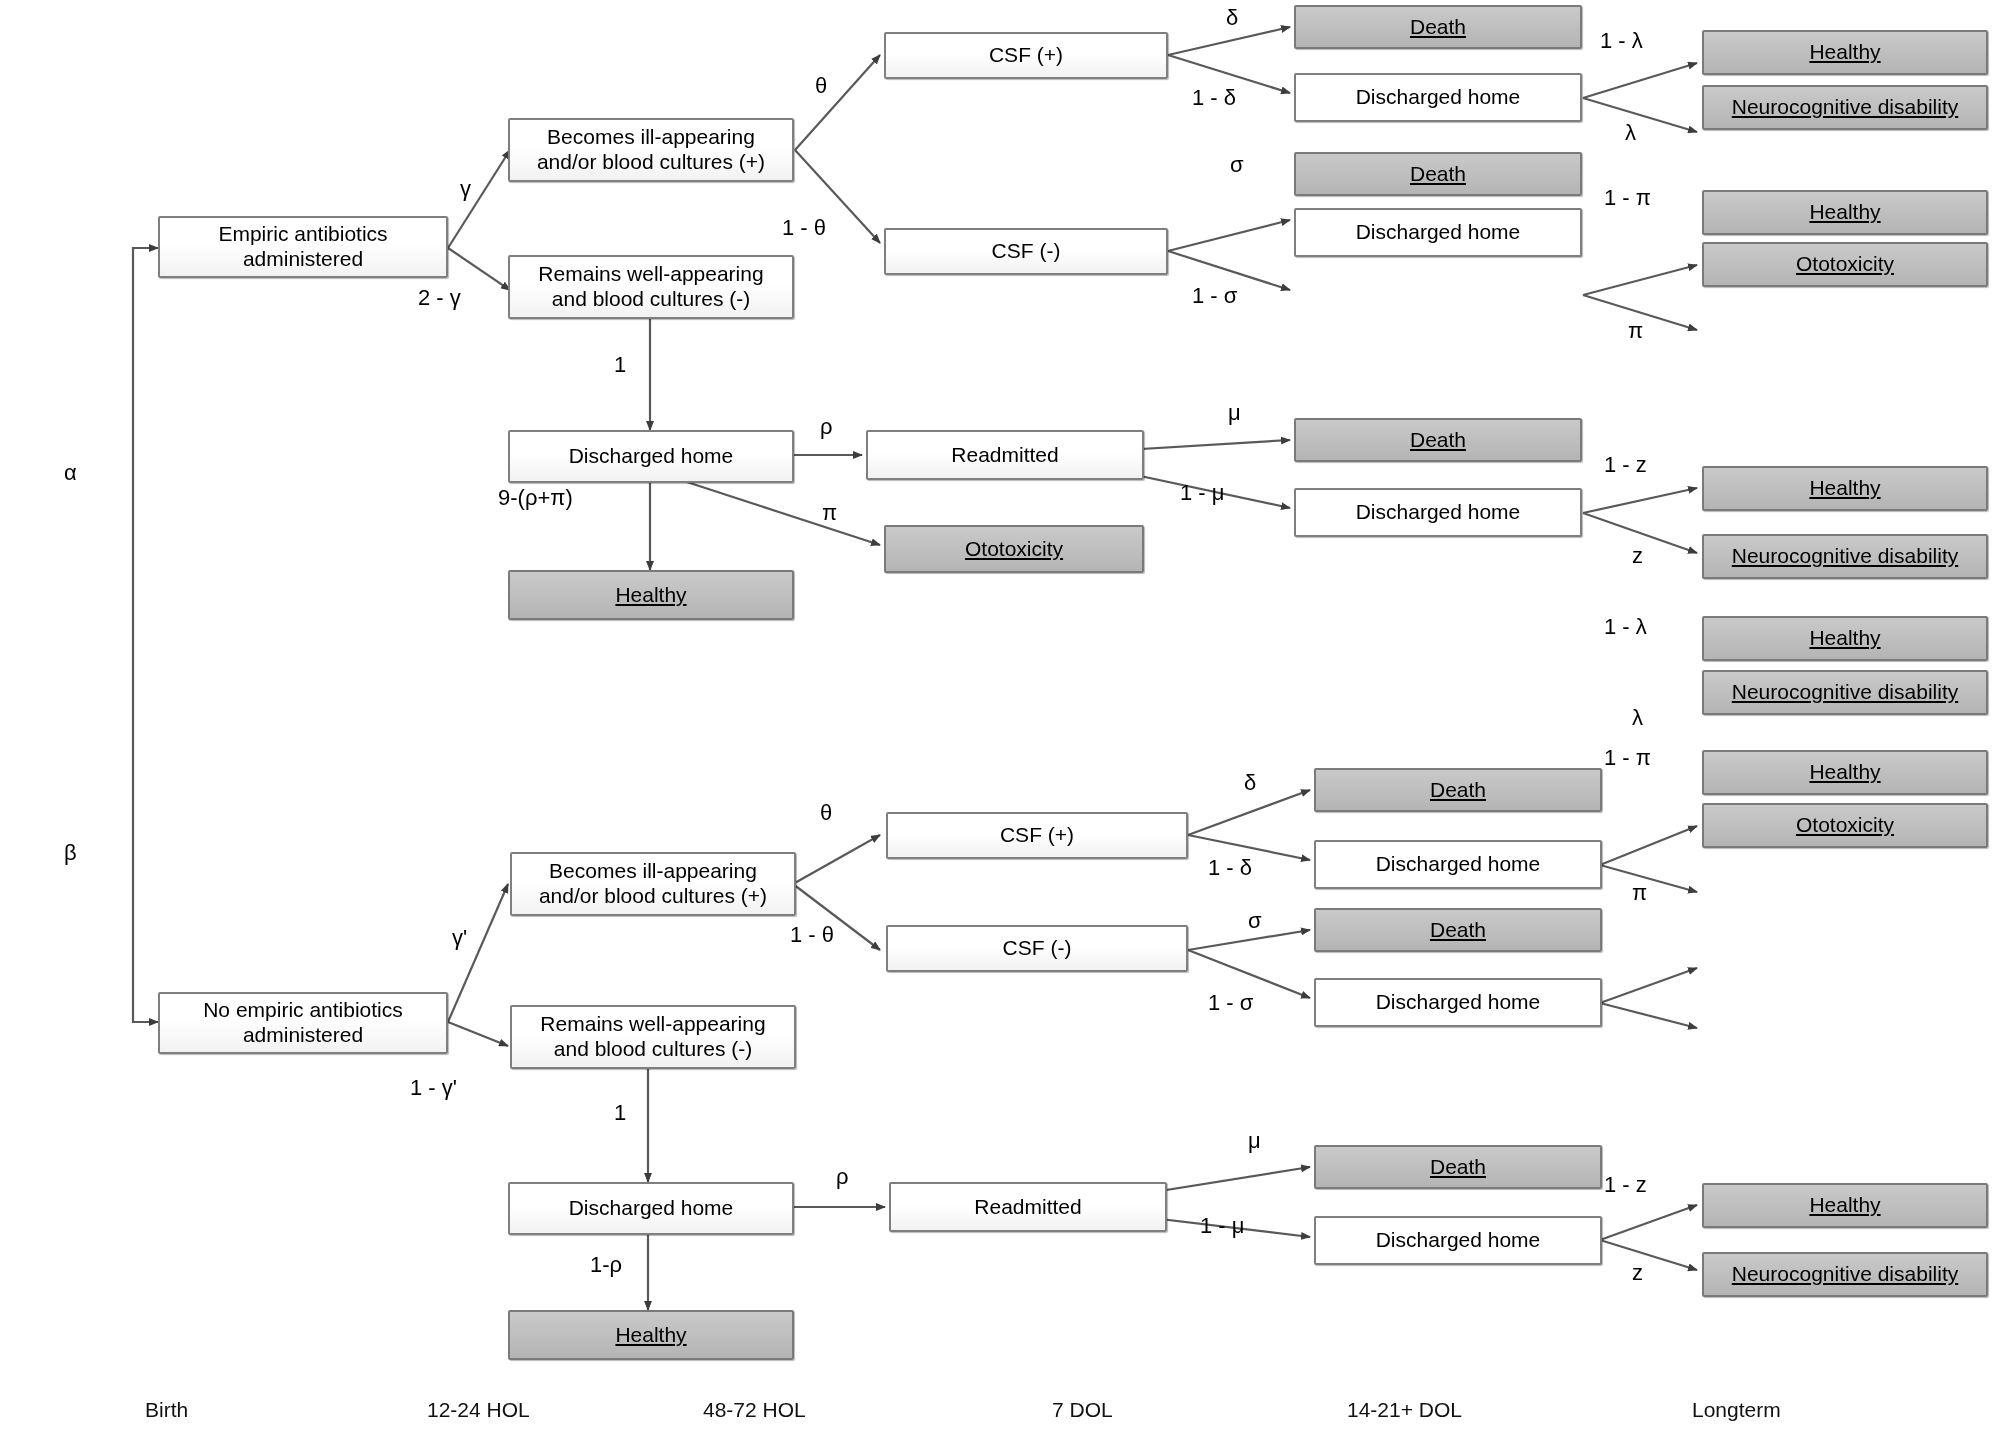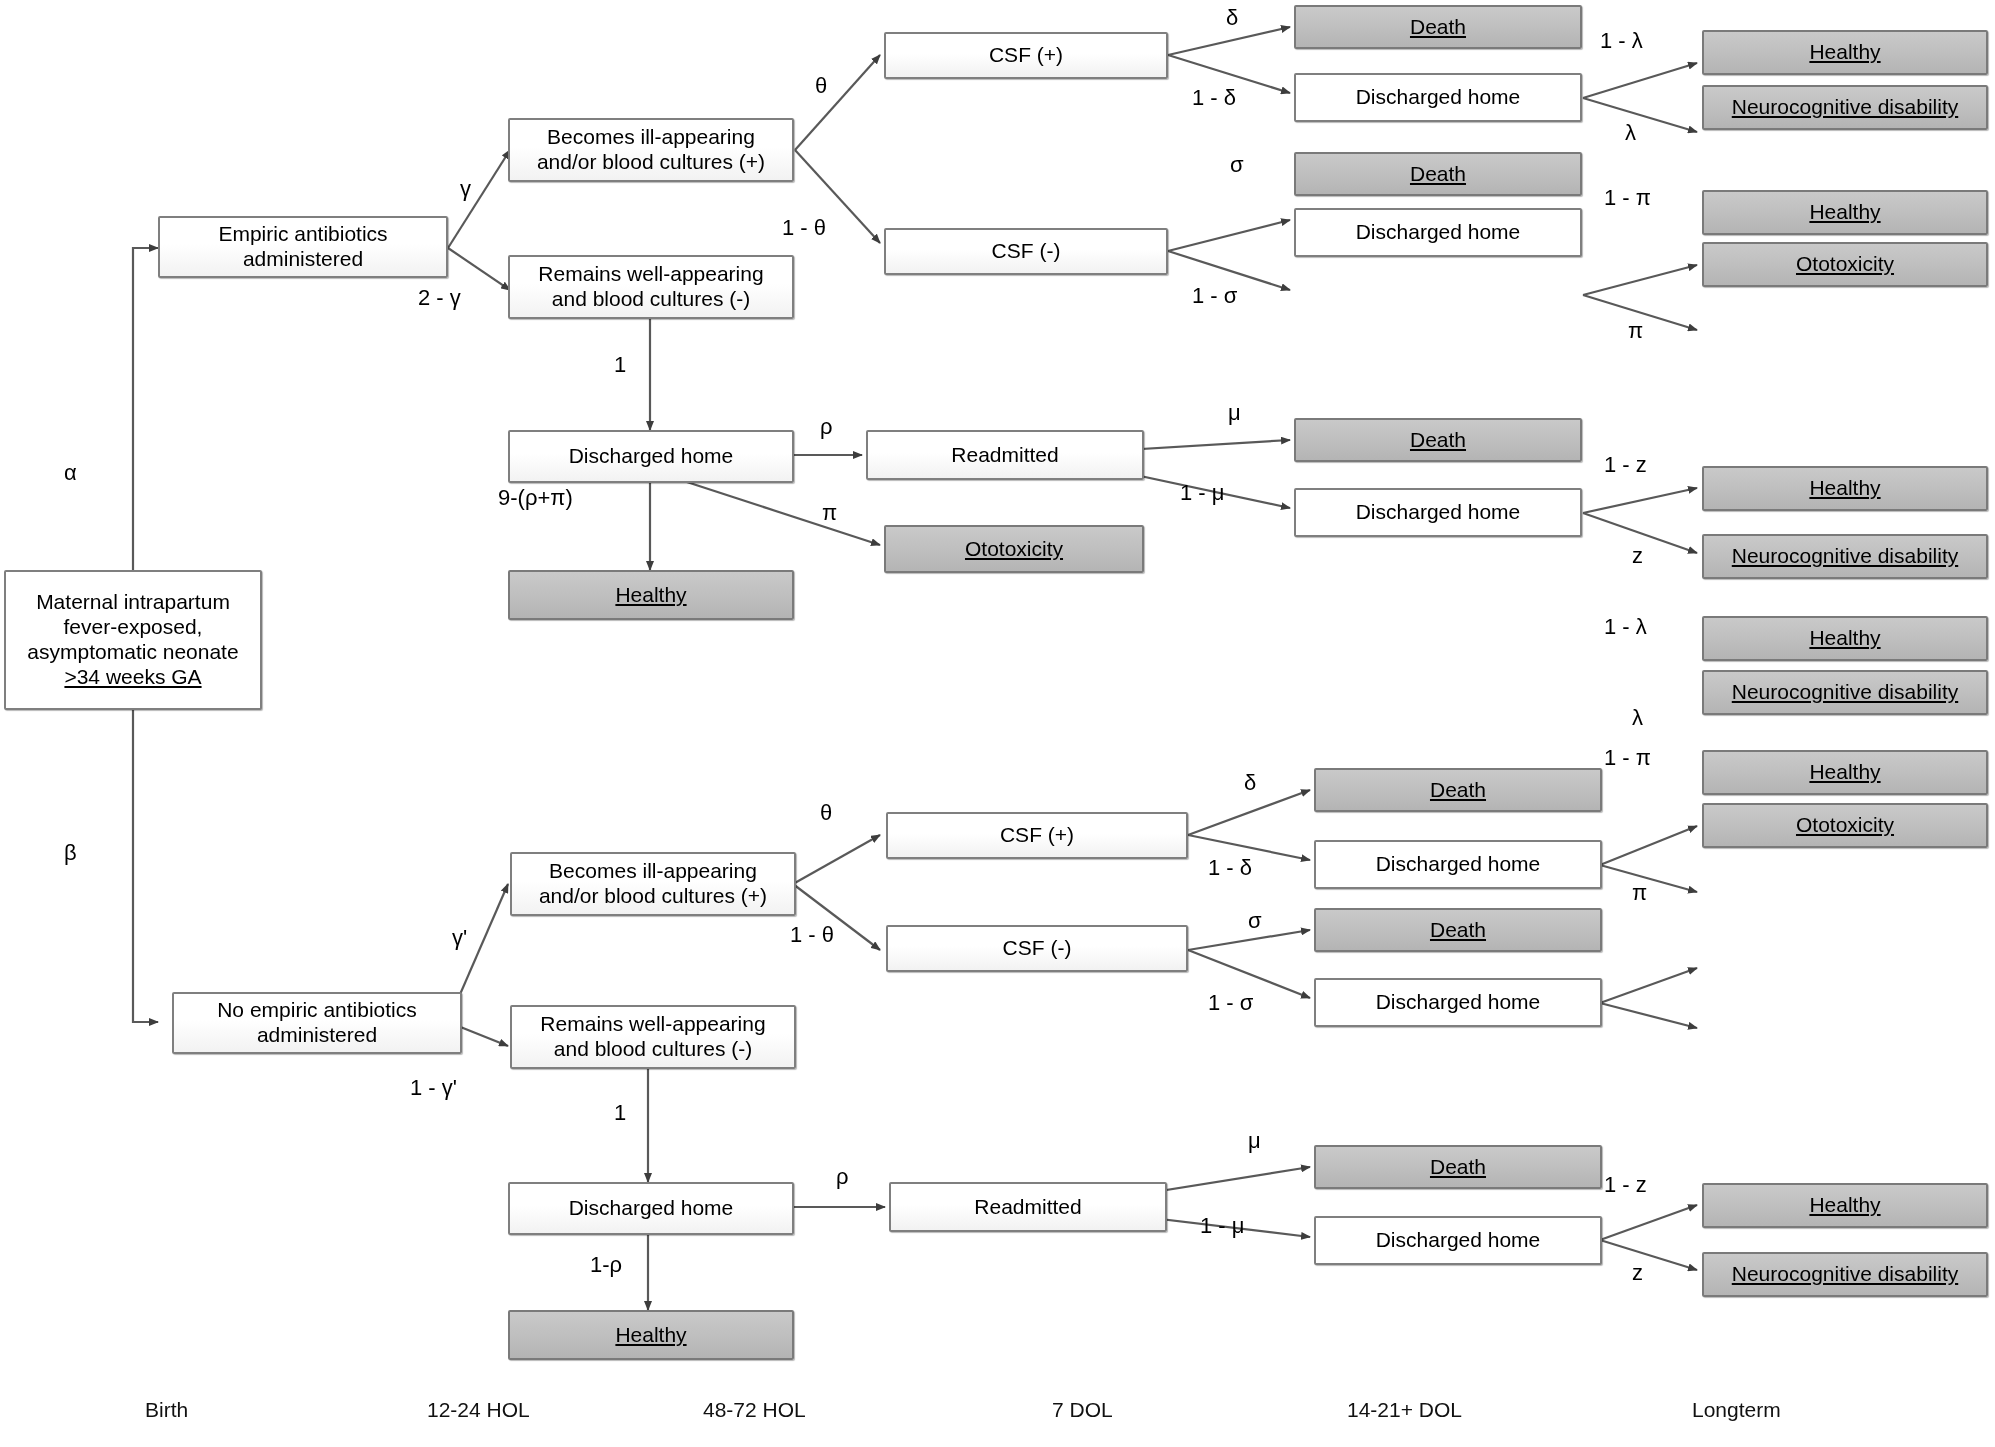--- a/index.html
+++ b/index.html
@@ -136,26 +136,20 @@
       <path d="M1060,1207 L1310,1167"></path>
 
       <path d="M1060,1207 L1310,1237"></path>
 
       <path d="M1600,1240 L1697,1205"></path>
 
       <path d="M1600,1240 L1697,1270"></path>
     </g>
   </svg>
 
-  <div class="node plain" style="left:4px; top:570px; width:258px; height:140px; flex-direction:column;">
-    <span>Maternal intrapartum</span>
-    <span>fever-exposed,</span>
-    <span>asymptomatic neonate</span>
-    <span class="underlineGE">&gt;34 weeks GA</span>
-  </div>
 
   <div class="node" style="left:158px; top:216px; width:290px; height:62px; flex-direction:column;">
       <span>Empiric antibiotics</span>
       <span>administered</span>
     </div>
 
   <div class="node" style="left:508px; top:118px; width:286px; height:64px; flex-direction:column;">
       <span>Becomes ill-appearing</span>
       <span>and/or blood cultures (+)</span>
     </div>
@@ -194,21 +188,21 @@
   <div class="node shaded" style="left:884px; top:525px; width:260px; height:48px;">Ototoxicity</div>
 
   <div class="node shaded" style="left:1294px; top:418px; width:288px; height:44px;">Death</div>
 
   <div class="node plain" style="left:1294px; top:488px; width:288px; height:49px;">Discharged home</div>
 
   <div class="node shaded" style="left:1702px; top:466px; width:286px; height:45px;">Healthy</div>
 
   <div class="node shaded" style="left:1702px; top:534px; width:286px; height:45px;">Neurocognitive disability</div>
 
-  <div class="node" style="left:172px; top:992px; width:290px; height:62px; flex-direction:column;">
+  <div class="node" style="left:158px; top:992px; width:290px; height:62px; flex-direction:column;">
       <span>No empiric antibiotics</span>
       <span>administered</span>
     </div>
 
   <div class="node" style="left:510px; top:852px; width:286px; height:64px; flex-direction:column;">
       <span>Becomes ill-appearing</span>
       <span>and/or blood cultures (+)</span>
     </div>
 
   <div class="node" style="left:510px; top:1005px; width:286px; height:64px; flex-direction:column;">

